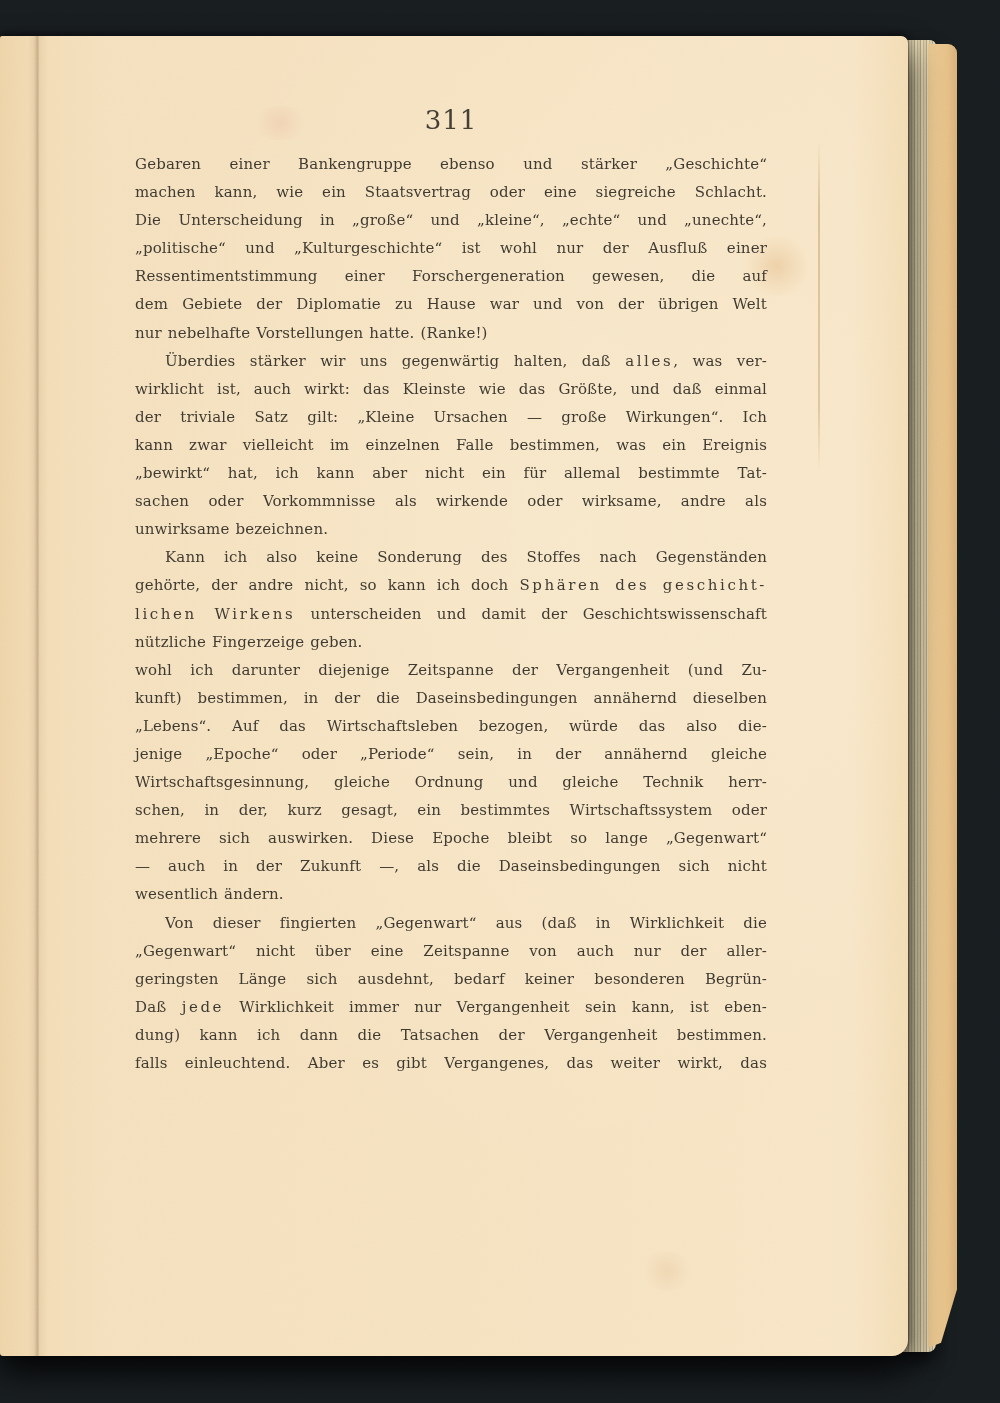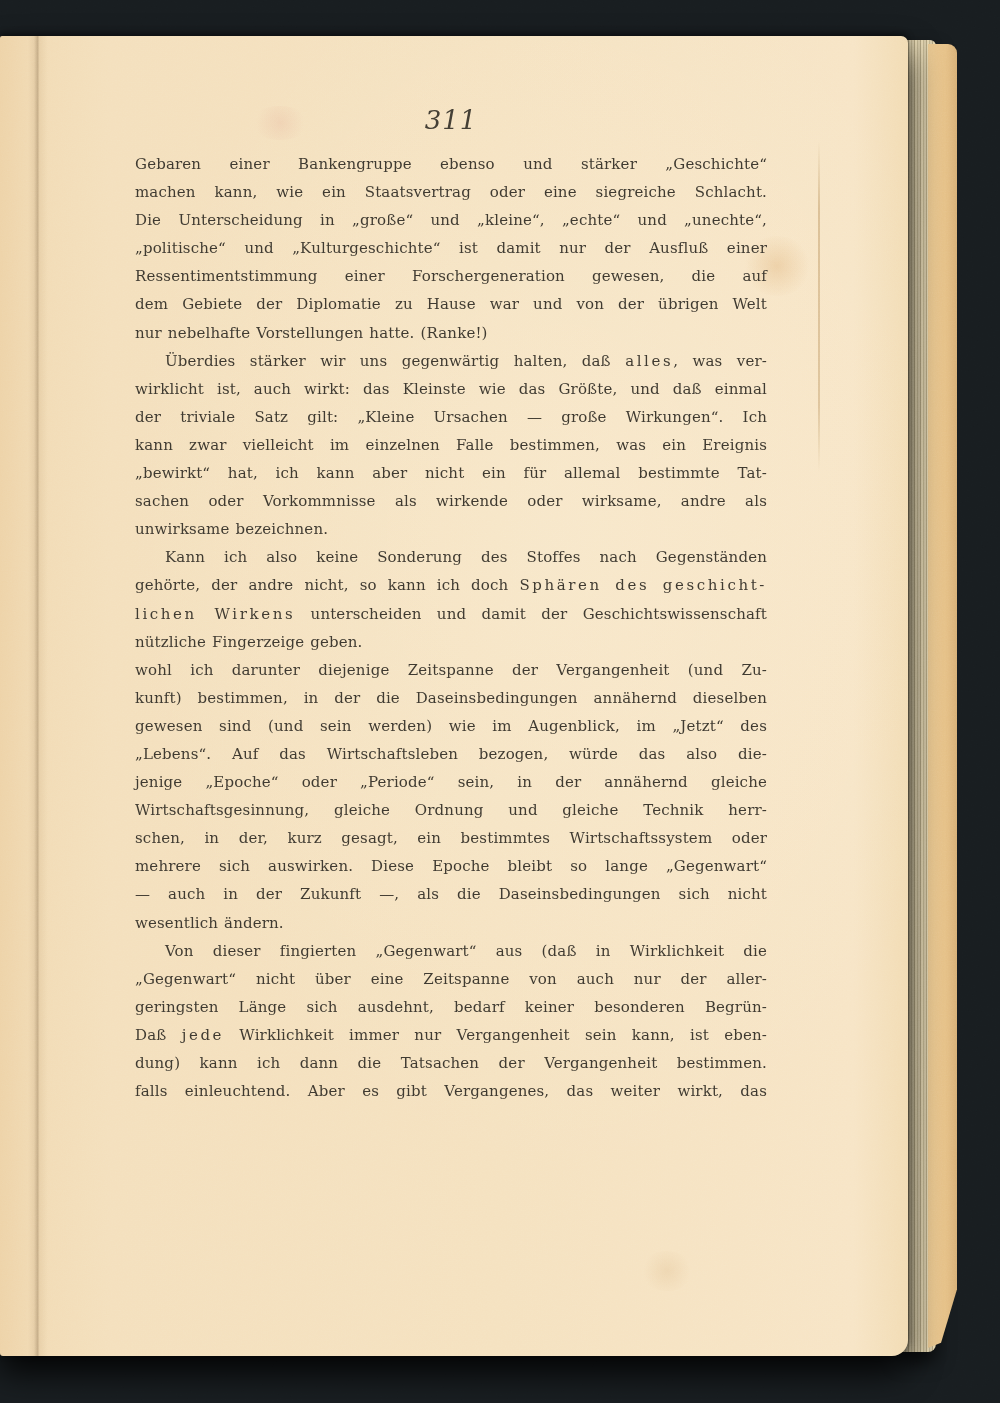--- a/index.html
+++ b/index.html
@@ -58,21 +58,21 @@
       background:radial-gradient(circle,rgba(215,160,95,0.30) 0%,rgba(215,160,95,0) 70%);}
   .f2{left:250px;top:70px;width:60px;height:34px;
       background:radial-gradient(circle,rgba(225,160,140,0.22) 0%,rgba(225,160,140,0) 70%);}
   .f3{left:640px;top:1215px;width:54px;height:40px;
       background:radial-gradient(circle,rgba(200,150,90,0.16) 0%,rgba(200,150,90,0) 70%);}
 
   
   .content{position:absolute;left:135px;top:70px;width:632px;color:#3e3930;}
   .pagenum{
     text-align:center;font-size:26px;line-height:28px;height:28px;
-    letter-spacing:1px;color:#433e34;font-style:italic;
+    letter-spacing:1px;color:#433e34;
   }
   .text-block{margin-top:16px;font-size:15px;line-height:28.1px;}
   .line{
     text-align:justify;text-align-last:justify;
     letter-spacing:0.15px;word-spacing:1px;height:28.1px;overflow:visible;
   }
   .line.plast{text-align-last:left;}
   .line.indent{padding-left:30px;}
   .gesperrt{letter-spacing:2.6px;}
 
@@ -90,38 +90,37 @@
       <div class="scratch"></div>
       <div class="fox f1"></div>
       <div class="fox f2"></div>
       <div class="fox f3"></div>
       <div class="content">
         <div class="pagenum">311</div>
         <div class="text-block">
             <div class="line">Gebaren einer Bankengruppe ebenso und stärker „Geschichte“</div>
             <div class="line">machen kann, wie ein Staatsvertrag oder eine siegreiche Schlacht.</div>
             <div class="line">Die Unterscheidung in „große“ und „kleine“, „echte“ und „unechte“,</div>
-            <div class="line">„politische“ und „Kulturgeschichte“ ist damit nur der Ausfluß einer</div>
+            <div class="line">„politische“ und „Kulturgeschichte“ ist wohl nur der Ausfluß einer</div>
             <div class="line">Ressentimentstimmung einer Forschergeneration gewesen, die auf</div>
             <div class="line">dem Gebiete der Diplomatie zu Hause war und von der übrigen Welt</div>
             <div class="line plast">nur nebelhafte Vorstellungen hatte. (Ranke!)</div>
             <div class="line indent"><span>Überdies stärker wir uns gegenwärtig halten, daß </span><span class="gesperrt">alles</span><span>, was ver-</span></div>
             <div class="line">wirklicht ist, auch wirkt: das Kleinste wie das Größte, und daß einmal</div>
             <div class="line">der triviale Satz gilt: „Kleine Ursachen — große Wirkungen“. Ich</div>
             <div class="line">kann zwar vielleicht im einzelnen Falle bestimmen, was ein Ereignis</div>
             <div class="line">„bewirkt“ hat, ich kann aber nicht ein für allemal bestimmte Tat-</div>
             <div class="line">sachen oder Vorkommnisse als wirkende oder wirksame, andre als</div>
             <div class="line plast">unwirksame bezeichnen.</div>
             <div class="line indent">Kann ich also keine Sonderung des Stoffes nach Gegenständen</div>
             <div class="line"><span>gehörte, der andre nicht, so kann ich doch </span><span class="gesperrt">Sphären des geschicht-</span></div>
             <div class="line"><span class="gesperrt">lichen Wirkens</span><span> unterscheiden und damit der Geschichtswissenschaft</span></div>
             <div class="line plast">nützliche Fingerzeige geben.</div>
             <div class="line">wohl ich darunter diejenige Zeitspanne der Vergangenheit (und Zu-</div>
             <div class="line">kunft) bestimmen, in der die Daseinsbedingungen annähernd dieselben</div>
-            <div class="line">gewesen sind (und sein werden) wie im Augenblick, im „Jetzt“ des</div>
             <div class="line">„Lebens“. Auf das Wirtschaftsleben bezogen, würde das also die-</div>
             <div class="line">jenige „Epoche“ oder „Periode“ sein, in der annähernd gleiche</div>
             <div class="line">Wirtschaftsgesinnung, gleiche Ordnung und gleiche Technik herr-</div>
             <div class="line">schen, in der, kurz gesagt, ein bestimmtes Wirtschaftssystem oder</div>
             <div class="line">mehrere sich auswirken. Diese Epoche bleibt so lange „Gegenwart“</div>
             <div class="line">— auch in der Zukunft —, als die Daseinsbedingungen sich nicht</div>
             <div class="line plast">wesentlich ändern.</div>
             <div class="line indent">Von dieser fingierten „Gegenwart“ aus (daß in Wirklichkeit die</div>
             <div class="line">„Gegenwart“ nicht über eine Zeitspanne von auch nur der aller-</div>
             <div class="line">geringsten Länge sich ausdehnt, bedarf keiner besonderen Begrün-</div>

